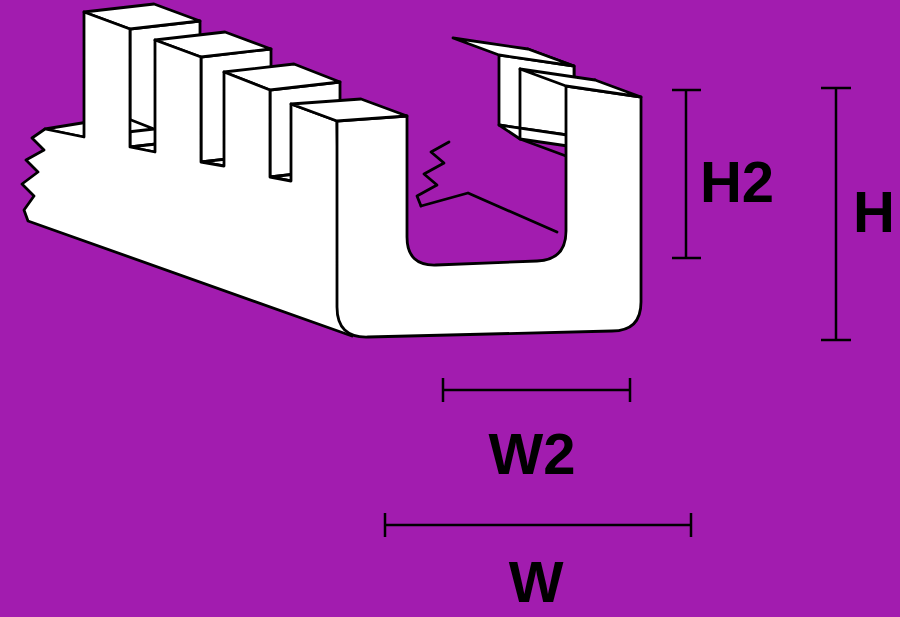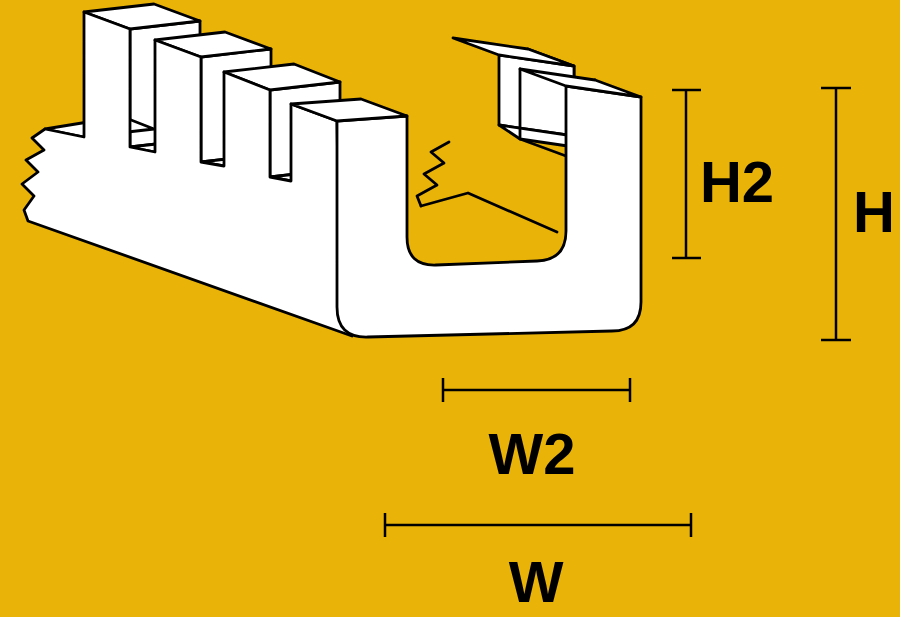--- a/index.html
+++ b/index.html
@@ -4,21 +4,21 @@
 <style>
   html, body {
     margin: 0;
     padding: 0;
     background: #ffffff;
   }
   #canvas {
     position: relative;
     width: 900px;
     height: 617px;
-    background: #eab308;
+    background: #a21caf;
     overflow: hidden;
     font-family: "Liberation Sans", sans-serif;
   }
   svg { display: block; }
   .body-line {
     fill: #ffffff;
     stroke: #000000;
     stroke-width: 2.8;
     stroke-linejoin: round;
     stroke-linecap: round;

